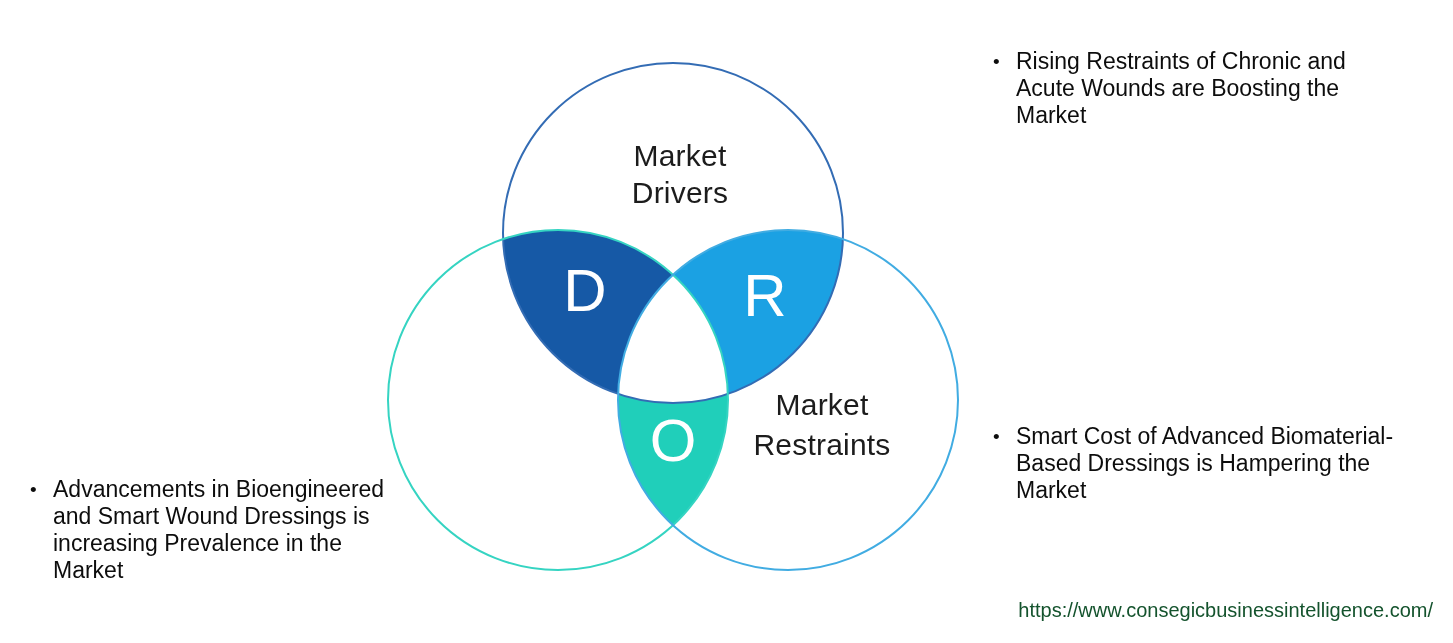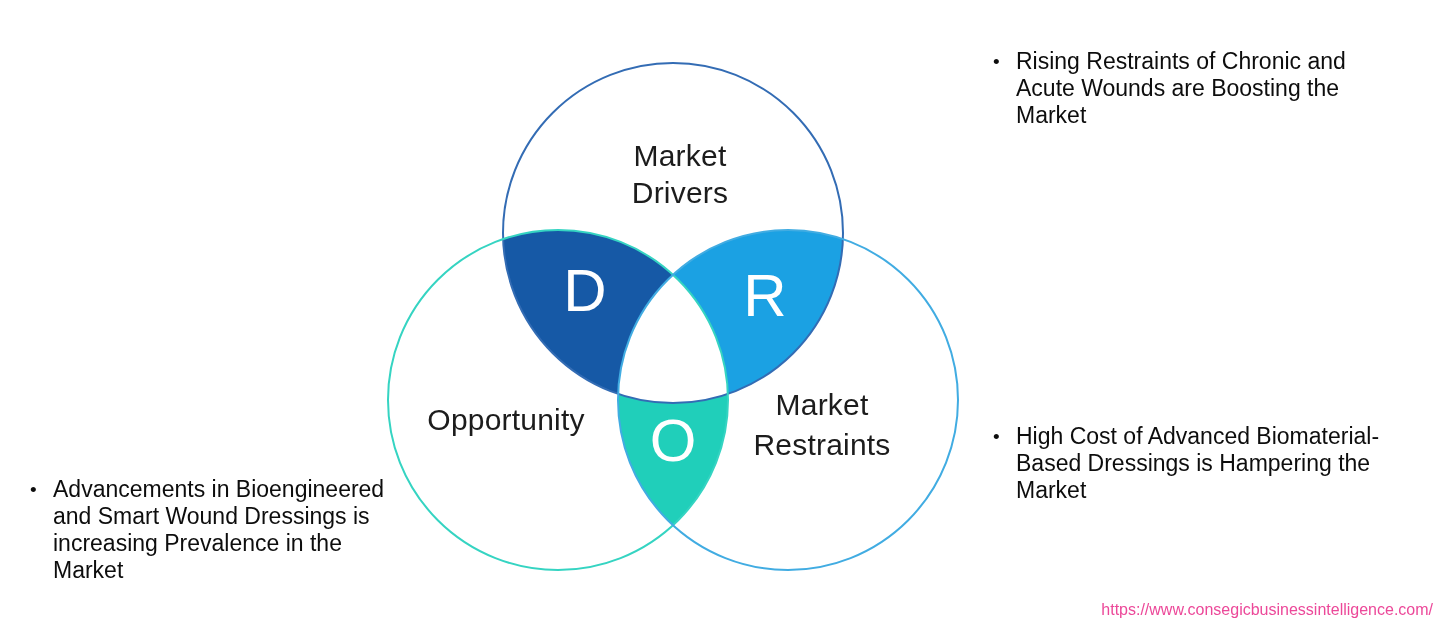--- a/index.html
+++ b/index.html
@@ -55,23 +55,23 @@
   }
   .annotation .text {
     white-space: pre-line;
   }
 
   .footer-link {
     position: absolute;
     left: 993px; top: 598px;
     width: 440px;
     text-align: right;
-    font-size: 16px;
+    font-size: 20px;
     line-height: 24px;
-    color: #ec4899;
+    color: #14532d;
     text-decoration: none;
   }
 </style>
 </head>
 <body>
 
 <div class="canvas">
 
   <svg class="venn-svg" width="1453" height="643" viewBox="0 0 1453 643">
     <defs>
@@ -102,41 +102,40 @@
     </g>
 
     <circle cx="673" cy="233" r="170" fill="none" stroke-width="2" stroke="#336CB4"></circle>
     <circle cx="558" cy="400" r="170" fill="none" stroke-width="2" stroke="#35D4C2"></circle>
     <circle cx="788" cy="400" r="170" fill="none" stroke-width="2" stroke="#41ACE2"></circle>
   </svg>
 
   <div class="venn-label" style="left: 680px; top: 137px;">Market
 Drivers</div>
 
-  <div class="venn-label" style="left: 506px; top: 401px;">Opportunity</div>
 
   <div class="venn-label" style="left: 822px; top: 385px; line-height: 40px;">Market
 Restraints</div>
 
   <div class="lens-letter" style="left: 585px; top: 291px;">D</div>
 
   <div class="lens-letter" style="left: 765px; top: 296px;">R</div>
 
   <div class="lens-letter" style="left: 673px; top: 441px;">O</div>
 
   <div class="annotation" style="left: 993px; top: 48px; width: 380px;">
     <span class="bullet">•</span>
     <span class="text">Rising Restraints of Chronic and
 Acute Wounds are Boosting the
 Market</span>
   </div>
 
   <div class="annotation" style="left: 993px; top: 423px; width: 410px;">
     <span class="bullet">•</span>
-    <span class="text">High Cost of Advanced Biomaterial-
+    <span class="text">Smart Cost of Advanced Biomaterial-
 Based Dressings is Hampering the
 Market</span>
   </div>
 
   <div class="annotation" style="left: 30px; top: 476px; width: 395px;">
     <span class="bullet">•</span>
     <span class="text">Advancements in Bioengineered
 and Smart Wound Dressings is
 increasing Prevalence in the
 Market</span>

